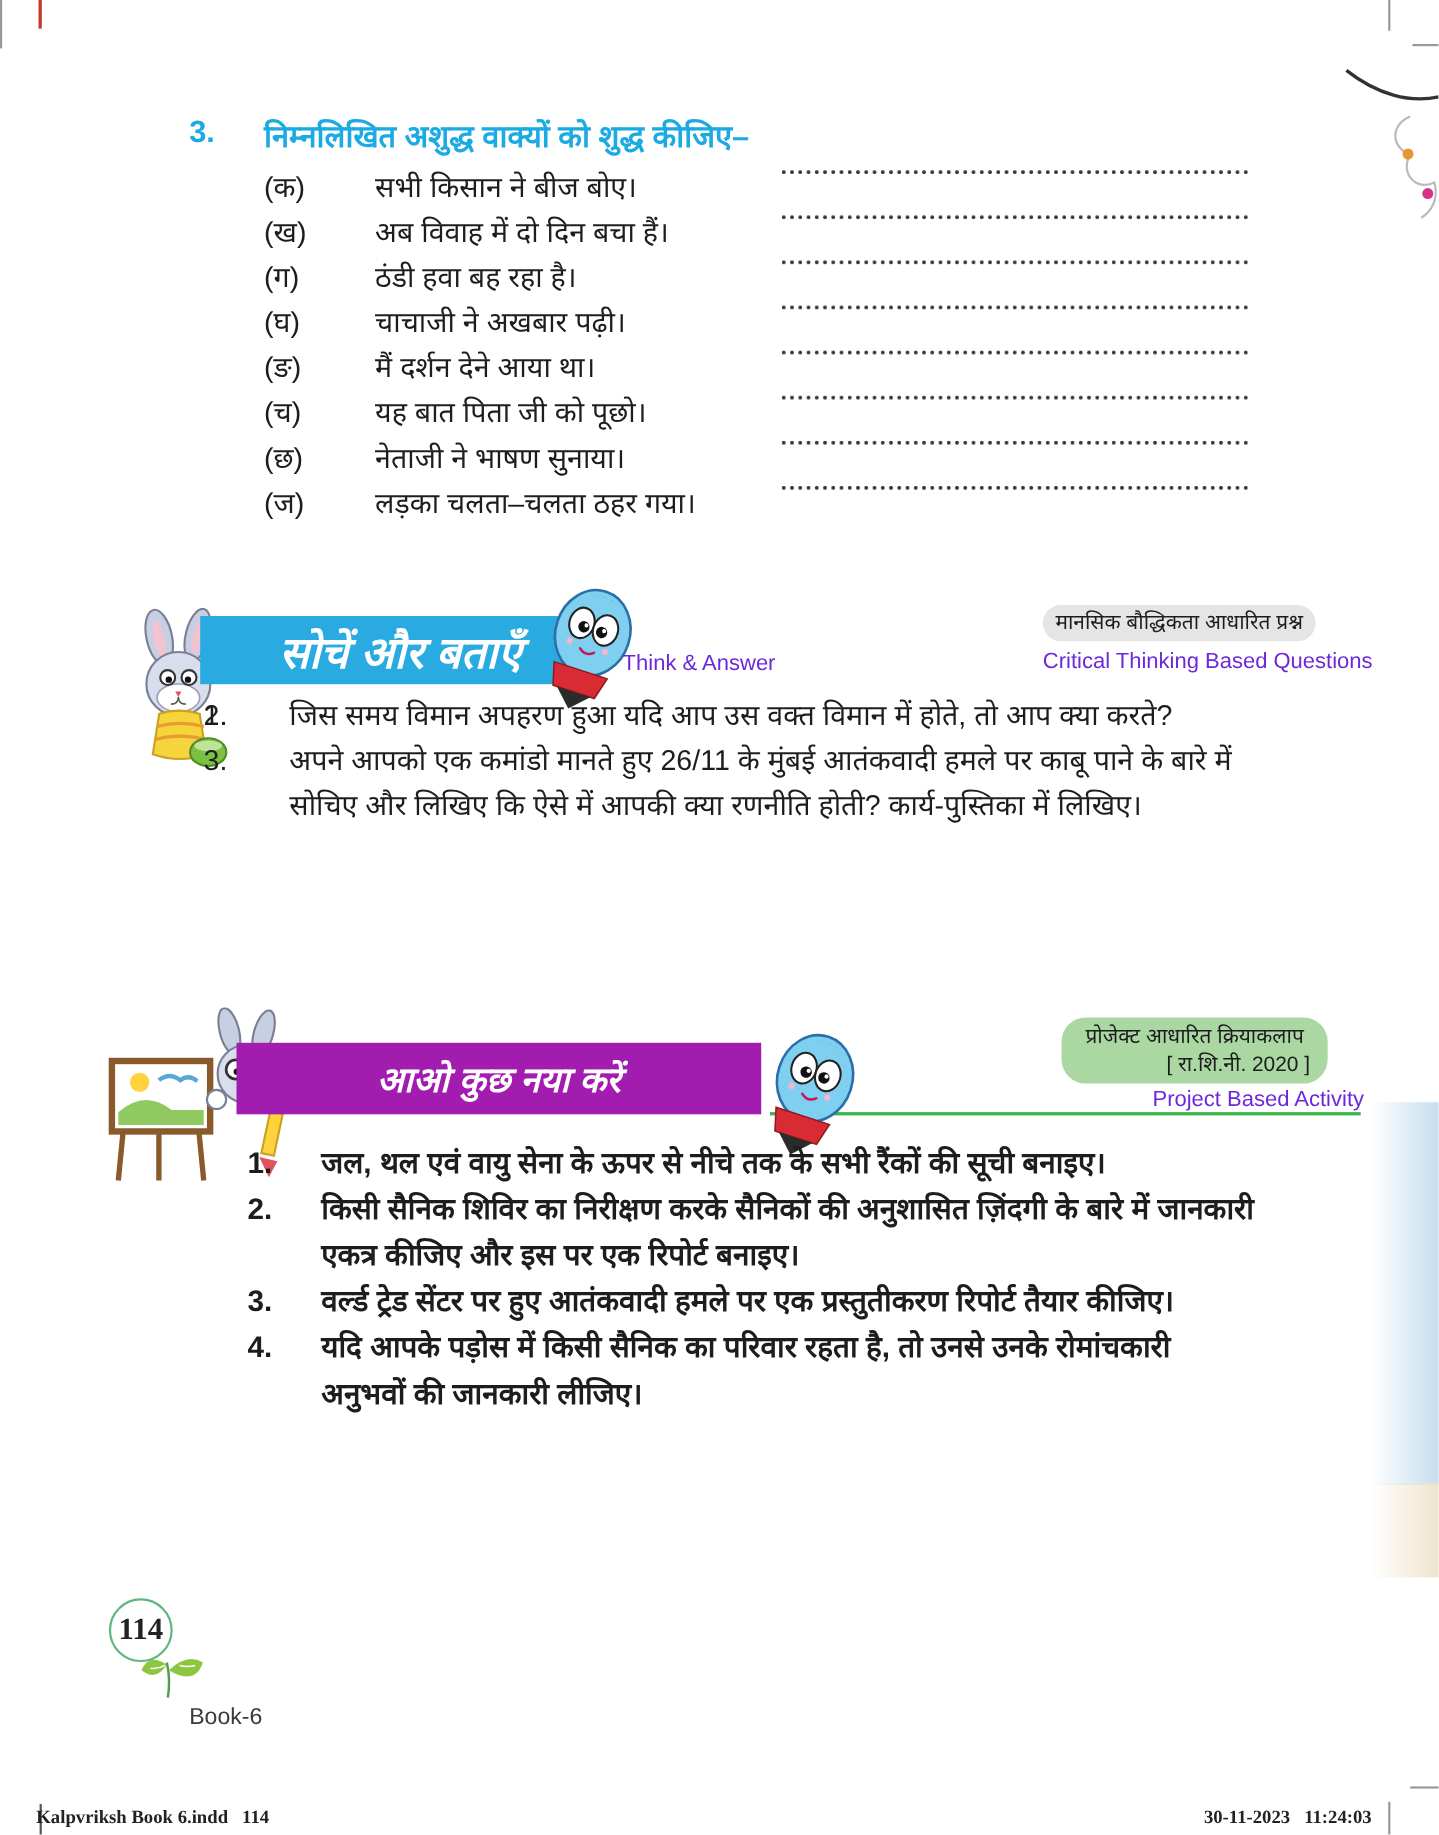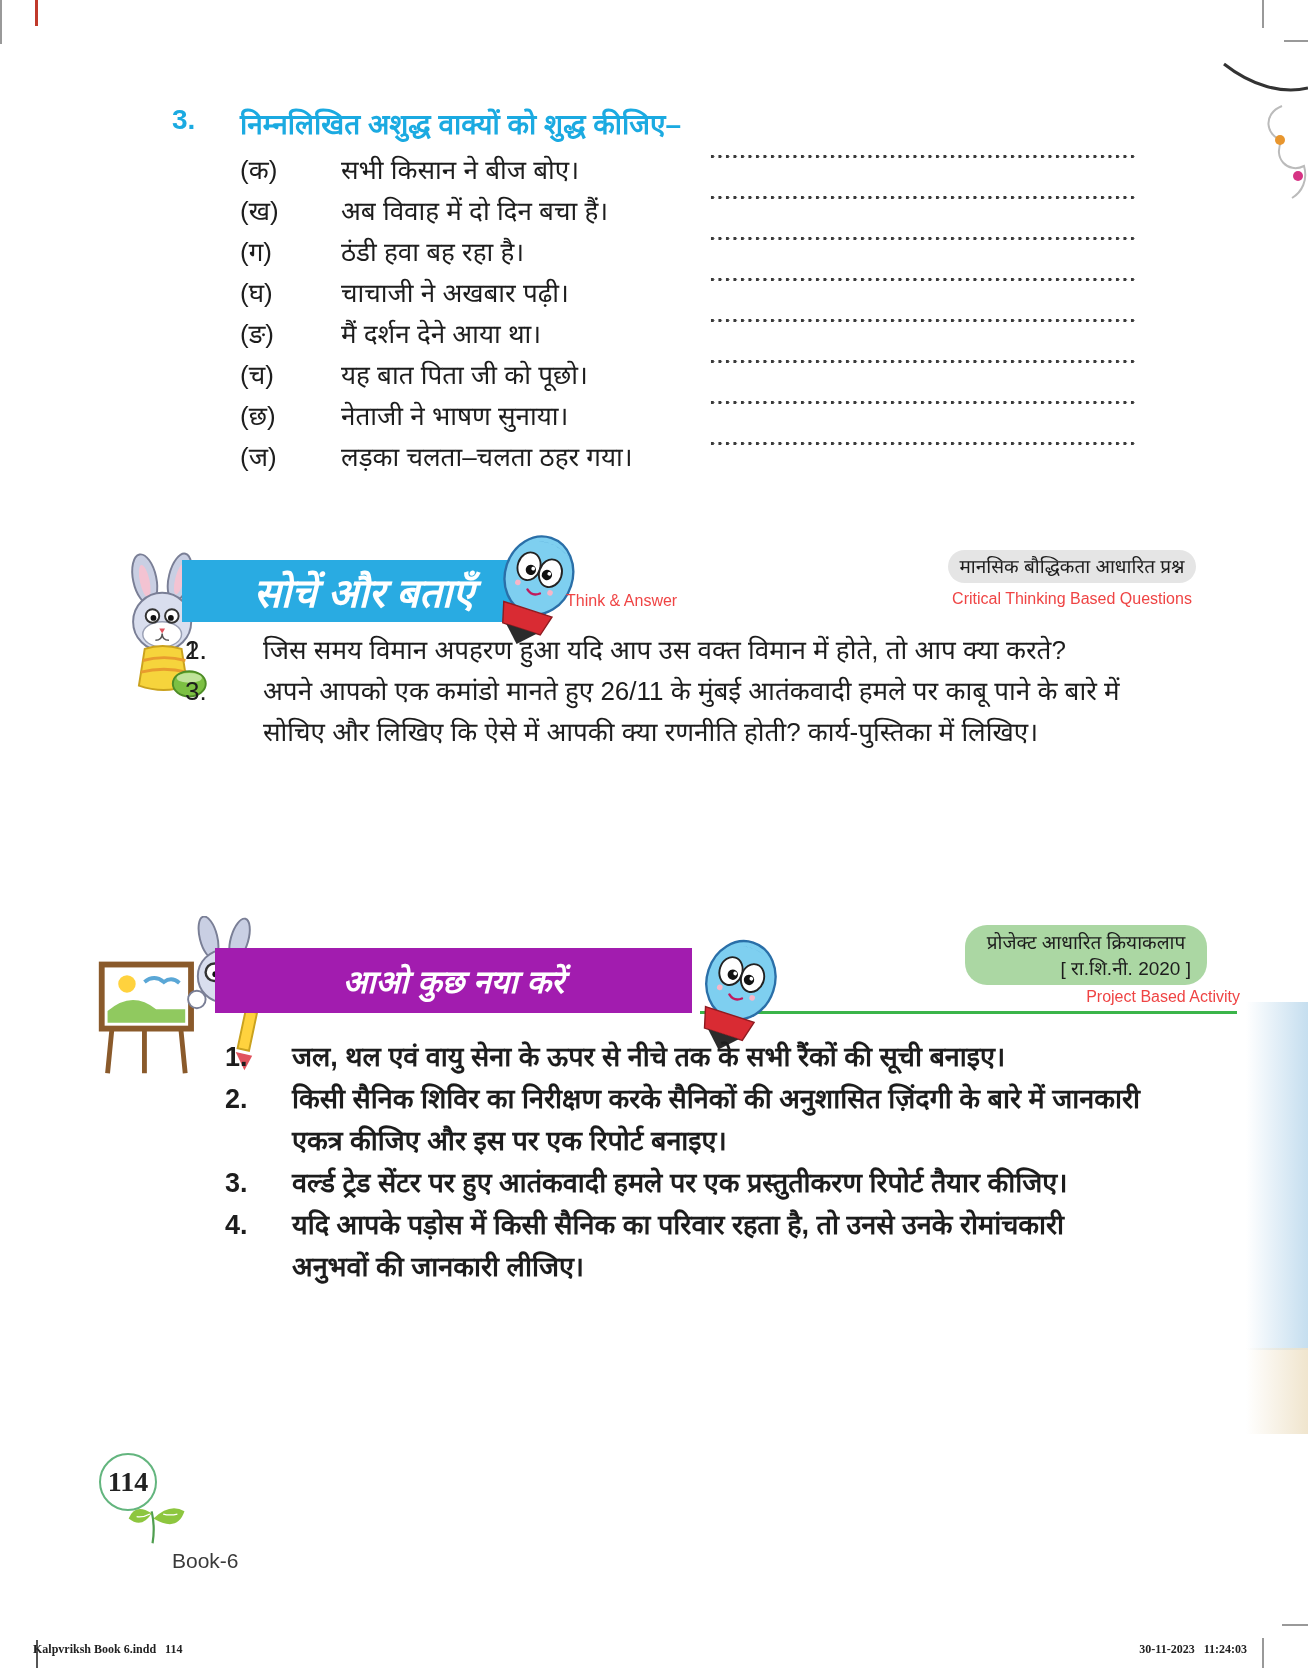--- a/index.html
+++ b/index.html
@@ -31,21 +31,21 @@
     background-size:7.5px 5px; }
 
   
   .banner { position:absolute; display:flex; align-items:center; justify-content:center;
     color:#fff; font-weight:bold; font-style:italic; }
   .banner.blue { left:182px; top:560px; width:364px; height:62px; background:#29ABE2; font-size:40px; }
   .banner.green { left:215px; top:948px; width:477px; height:65px; background:#a21caf; font-size:32px; }
   .green-rule { position:absolute; left:700px; top:1011px; width:537px; border-top:3px solid #3BB54A; }
   .pencil { position:absolute; }
   .rabbit { position:absolute; }
-  .pink { position:absolute; color:#ef4444; font-size:16px; font-weight:500; white-space:nowrap; }
+  .pink { position:absolute; color:#6d28d9; font-size:20px; font-weight:500; white-space:nowrap; }
   .pink.ta { left:566px; top:592px; }
   .pink.crit { left:948px; top:590px; width:248px; text-align:center; }
   .pink.pba { left:1000px; top:988px; width:240px; text-align:right; }
   .badge { position:absolute; color:#1c1c1c; font-size:19px; }
   .badge.blue { left:948px; top:550px; width:248px; height:33px; line-height:33px;
     background:#e5e5e5; border-radius:17px; text-align:center; white-space:nowrap; }
   .badge.green { left:965px; top:925px; width:242px; height:60px; background:#ABD7A3;
     border-radius:22px; padding-top:5px; }
   .badge.green .l1 { display:block; text-align:center; line-height:26px; white-space:nowrap; }
   .badge.green .l2 { display:block; text-align:right; padding-right:16px; line-height:26px; }
@@ -60,21 +60,21 @@
   .plist .num { position:absolute; left:0; top:0; }
 
   
   .pg-circle { position:absolute; left:99px; top:1453px; width:58px; height:58px;
     border:2.5px solid #63b57e; border-radius:50%; display:flex; align-items:center;
     justify-content:center; font-family:"Liberation Serif","DejaVu Serif",serif;
     font-weight:bold; font-size:28px; color:#222; }
   .leaves { position:absolute; left:126px; top:1498px; }
   .book-label { position:absolute; left:172px; top:1549px; font-size:21px; color:#3a3a3a; }
   .print-foot { position:absolute; top:1642px; font-family:"Liberation Serif","DejaVu Serif",serif;
-    font-size:12px; font-weight:600; color:#222; white-space:pre; }
+    font-size:17px; font-weight:600; color:#222; white-space:pre; }
   .print-foot.left { left:33px; }
   .print-foot.right { right:61px; }
 </style>
 </head>
 <body>
 
 <div class="page">
 
   <div class="mark red" style="left:35px; top:0; width:3px; height:26px;"></div>
   <div class="mark" style="left:0; top:0; width:2px; height:44px;"></div>

